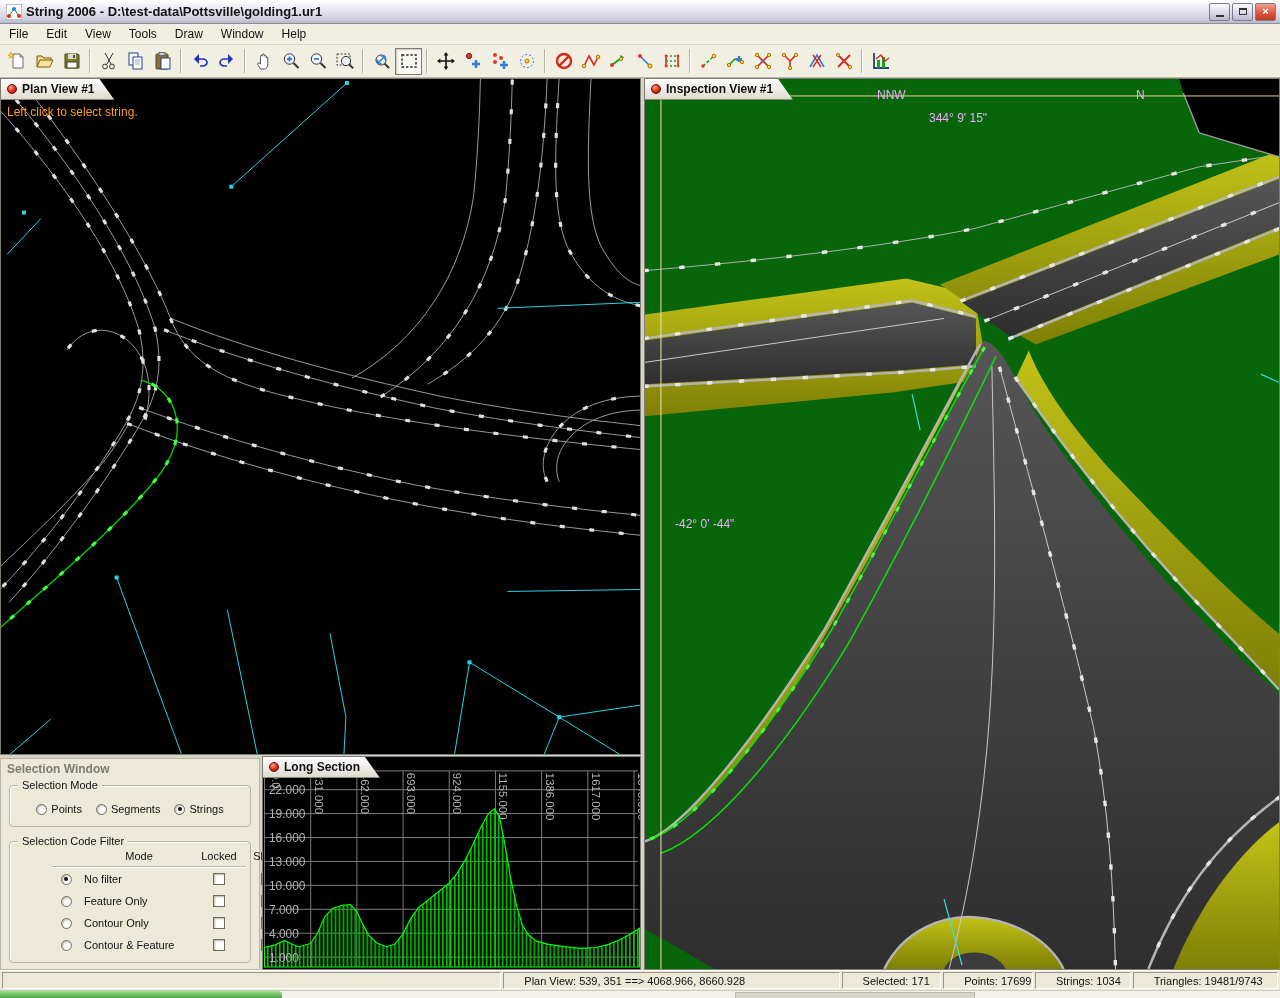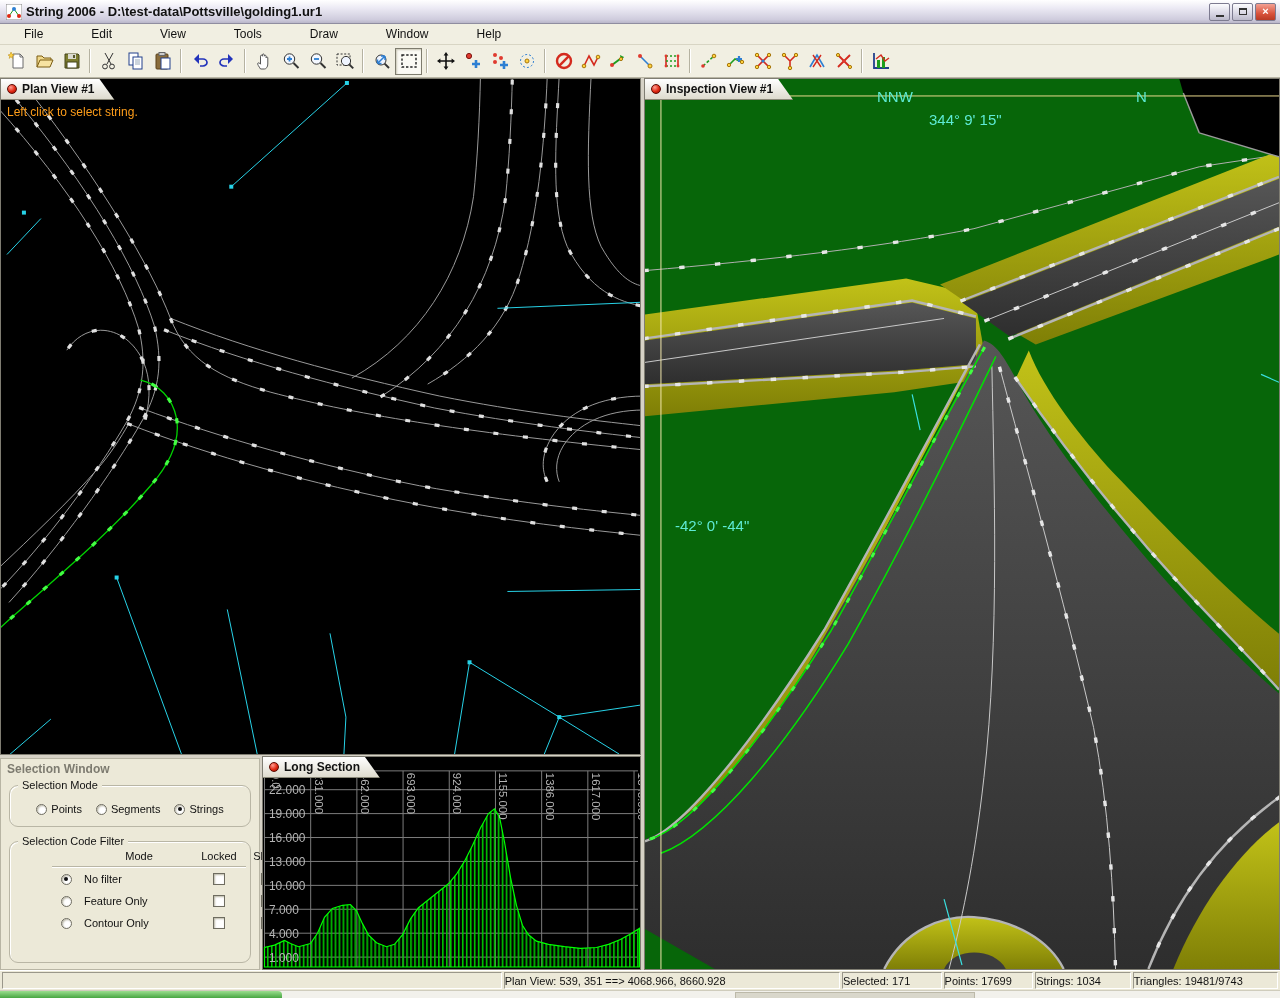--- a/index.html
+++ b/index.html
@@ -14,21 +14,21 @@
   .title-text{font-size:13px;font-weight:bold;color:#111;flex:1 1 auto;white-space:nowrap;overflow:hidden;}
   .win-btn{width:21px;height:18px;margin-left:2px;border:1px solid #7d7b90;border-radius:2px;
     background:linear-gradient(180deg,#fcfcfe,#d8d6e4 60%,#bcbACB);display:flex;align-items:center;justify-content:center;
     font-size:11px;color:#333;line-height:1;}
   .win-btn.close{background:linear-gradient(180deg,#f3a093,#d9533c 60%,#b93a25);color:#fff;font-weight:bold;}
   .win-btn .minus{width:8px;height:0;border-bottom:2px solid #333;margin-top:8px;}
   .win-btn .restore-box{width:8px;height:7px;border:1px solid #333;border-top:2px solid #333;}
   
   .menubar{height:21px;display:flex;align-items:center;background:#f1efe2;border-bottom:1px solid #d8d5c4;
     font-size:12px;color:#111;}
-  .menu-item{padding:2px 24px;cursor:default;}
+  .menu-item{padding:2px 9px;cursor:default;}
   
   .toolbar{height:33px;display:flex;align-items:center;background:#f1efe2;border-bottom:1px solid #b9b6a5;
     padding-left:4px;}
   .tb-btn{width:27px;height:27px;display:flex;align-items:center;justify-content:center;border:1px solid transparent;}
   .tb-btn svg{width:20px;height:20px;}
   .tb-btn.pressed{border:1px solid #7e7c6e;background:#fbfaf4;box-shadow:inset 1px 1px 2px #c9c6b5;}
   .tb-sep{width:2px;height:24px;margin:0 4px;border-left:1px solid #b5b2a1;border-right:1px solid #ffffff;}
   
   .workspace{position:relative;height:892px;background:#d6d2c6;}
   .pane{position:absolute;border:1px solid #7f7d72;}
@@ -36,46 +36,46 @@
     padding:0 20px 0 6px;background:linear-gradient(180deg,#ffffff,#dedbce);
     clip-path:polygon(0 0,calc(100% - 15px) 0,100% 100%,0 100%);
     font-size:12px;font-weight:bold;color:#111;z-index:5;border-bottom:1px solid #8a8878;}
   .led{width:10px;height:10px;border-radius:50%;background:radial-gradient(circle at 35% 30%,#ff9d90,#e02812 55%,#8d0f02);
     border:1px solid #5c0a02;flex:0 0 auto;}
   .canvas-svg{position:absolute;inset:0;width:100%;height:100%;}
   #plan-pane{left:0;top:0;width:641px;height:677px;background:#701a75;}
   #inspection-pane{left:644px;top:0;width:636px;height:892px;background:#076609;}
   #ls-pane{left:262px;top:678px;width:379px;height:214px;background:#000;}
   .plan-hints{position:absolute;left:6px;top:25px;z-index:4;color:#ff9e1a;font-size:12px;line-height:17px;white-space:pre;}
-  .insp-label{position:absolute;color:#5eead4;font-size:15px;z-index:4;white-space:nowrap;}
+  .insp-label{position:absolute;color:#f0abfc;font-size:12px;z-index:4;white-space:nowrap;}
   
   #sel-panel{left:0;top:680px;width:260px;height:212px;background:#ece9d8;border:1px solid #b8b5a4;
     font-size:11px;color:#111;}
   .sel-caption{font-size:12px;font-weight:bold;color:#7d7b70;padding:3px 0 2px 6px;}
-  .groupbox{position:absolute;border:1px solid #b9b6a5;border-radius:9px;box-shadow:inset 1px 1px 0 #fff;}
+  .groupbox{position:absolute;border:1px solid #b9b6a5;border-radius:4px;box-shadow:inset 1px 1px 0 #fff;}
   .groupbox>.gb-label{position:absolute;top:-7px;left:8px;background:#ece9d8;padding:0 4px;font-size:11px;}
   #gb-mode{left:8px;top:26px;width:242px;height:42px;}
   #mode-options{display:flex;justify-content:center;gap:14px;height:100%;padding-top:6px;}
   .radio{width:11px;height:11px;border-radius:50%;background:#fff;border:1px solid #6e6c60;
     box-shadow:inset 1px 1px 2px #b9b6a5;display:inline-block;position:relative;vertical-align:-2px;}
   .radio.checked::after{content:"";position:absolute;left:2.5px;top:2.5px;width:4px;height:4px;border-radius:50%;background:#111;}
   .opt{display:flex;align-items:center;gap:4px;}
   #gb-filter{left:8px;top:82px;width:242px;height:122px;padding-left:38px;}
   .f-head{display:grid;grid-template-columns:36px 110px 50px 46px;padding-top:8px;text-align:center;}
   .f-sep{border-top:1px solid #b9b6a5;border-bottom:1px solid #fff;margin:4px 4px 0 4px;}
   .f-row{display:grid;grid-template-columns:36px 110px 50px 46px;align-items:center;height:22px;}
   .checkbox{width:12px;height:12px;background:#fff;border:1px solid #6e6c60;box-shadow:inset 1px 1px 2px #b9b6a5;
     display:inline-block;position:relative;margin:0 auto;}
   .checkbox.checked::after{content:"\2714";position:absolute;left:0px;top:-2px;font-size:11px;color:#111;}
   .checkbox.checked.disabled::after{color:#8b8878;}
   
   .statusbar{height:20px;display:flex;gap:2px;align-items:stretch;background:#ece9d8;padding:1px 2px;
     border-top:1px solid #fff;}
   .status-cell{border:1px solid;border-color:#9a978a #fff #fff #9a978a;font-size:11px;color:#111;
-    display:flex;align-items:center;padding:0 0;white-space:nowrap;overflow:hidden;text-align:right;}
+    display:flex;align-items:center;padding:0 20px;white-space:nowrap;overflow:hidden;text-align:right;}
   
   .taskbar{height:8px;position:relative;background:#f2f1ec;border-top:1px solid #cfccbc;}
   .start-stub{position:absolute;left:0;top:0;width:282px;height:8px;border-radius:0 4px 0 0;
     background:linear-gradient(180deg,#9ade8e,#3c9e37);}
   .task-btn{position:absolute;left:735px;top:1px;width:240px;height:7px;background:#d9d7cb;border:1px solid #bcb9a9;}
 </style>
 </head>
 <body>
 
 <div class="window">
@@ -535,20 +535,26 @@
             </div>
             <div class="f-row">
               <span class="radio" style="margin: 0px auto;"></span>
               <span>Feature Only</span>
               <span class="checkbox"></span>
               <span class="checkbox checked"></span>
             </div>
             <div class="f-row">
               <span class="radio" style="margin: 0px auto;"></span>
               <span>Contour Only</span>
+              <span class="checkbox"></span>
+              <span class="checkbox checked"></span>
+            </div>
+            <div class="f-row">
+              <span class="radio" style="margin: 0px auto;"></span>
+              <span>Contour &amp; Feature</span>
               <span class="checkbox"></span>
               <span class="checkbox checked"></span>
             </div>
           </div>
       </div>
     </div>
 
     <div class="pane" id="ls-pane">
       <svg class="canvas-svg" id="ls-chart" viewBox="0 0 379 214" preserveAspectRatio="none">
           <rect width="379" height="214" fill="#000000"></rect>

